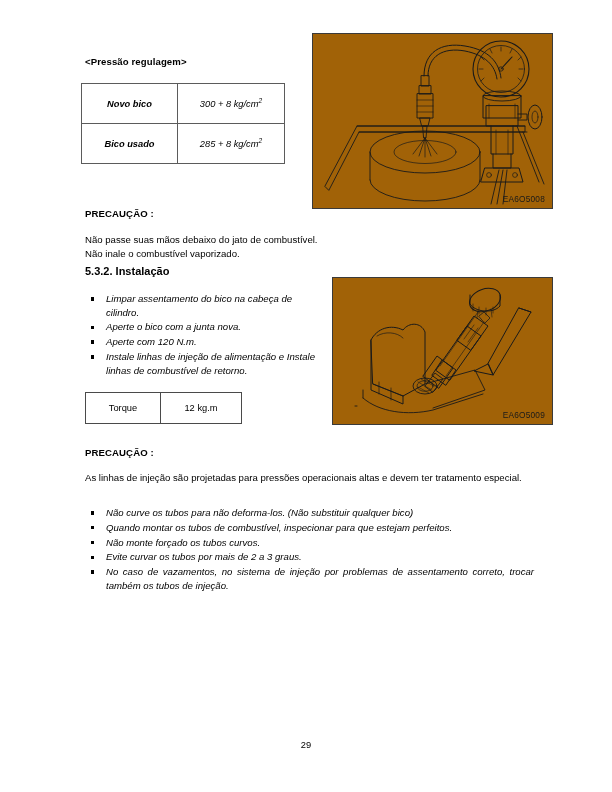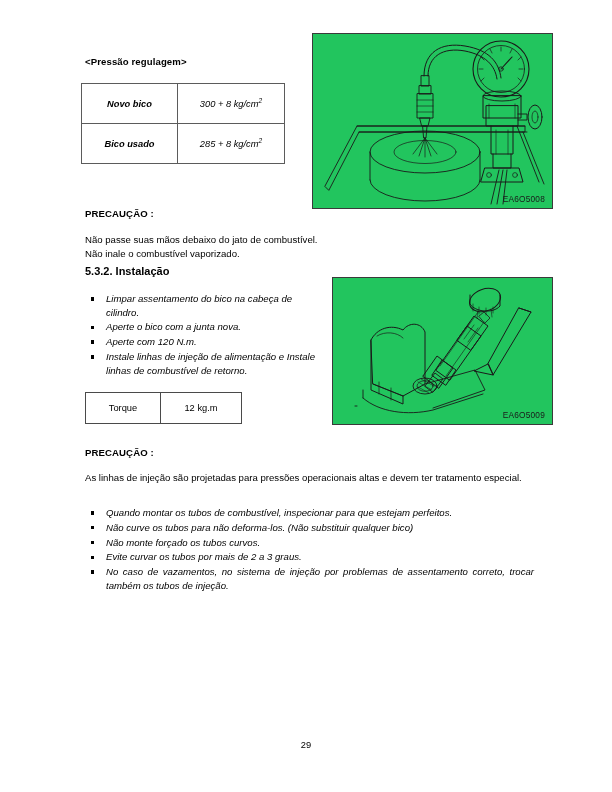--- a/index.html
+++ b/index.html
@@ -80,21 +80,21 @@
     vertical-align: middle;
     font-size: 9.3px;
   }
   .torque-table td.c1 { width: 72px; }
   .torque-table td.c2 { width: 78px; }
 
   
   .figure {
     position: absolute;
     border: 1.5px solid #3a3a3a;
-    background: #22c55e;
+    background: #a16207;
     box-sizing: border-box;
     overflow: hidden;
   }
   #figure-nozzle-test { left: 312px; top: 33px; width: 241px; height: 176px; }
   #figure-injector-install { left: 332px; top: 277px; width: 221px; height: 148px; }
   .fig-code {
     position: absolute;
     right: 7px;
     bottom: 4px;
     font-size: 8.3px;
@@ -291,22 +291,22 @@
       </g>
     </svg>
     <div class="fig-code">EA6O5009</div>
   </div>
 
   <div class="abs t-head" style="left:85px; top:447px;">PRECAUÇÃO :</div>
 
   <div class="abs t-body justify" style="left:85px; top:471px; width:443px;">As linhas de injeção são projetadas para pressões operacionais altas e devem ter tratamento especial.</div>
 
   <ul class="bullets abs" style="left:85px; top:506px; width:449px;">
+    <li>Não curve os tubos para não deforma-los. (Não substituir qualquer bico)</li>
     <li>Quando montar os tubos de combustível, inspecionar para que estejam perfeitos.</li>
-    <li>Não curve os tubos para não deforma-los. (Não substituir qualquer bico)</li>
     <li>Não monte forçado os tubos curvos.</li>
     <li>Evite curvar os tubos por mais de 2 a 3 graus.</li>
     <li class="justify">No caso de vazamentos, no sistema de injeção por problemas de assentamento correto, trocar também os tubos de injeção.</li>
   </ul>
 
   <div class="page-number">29</div>
 
 </div>
 
 </body></html>

